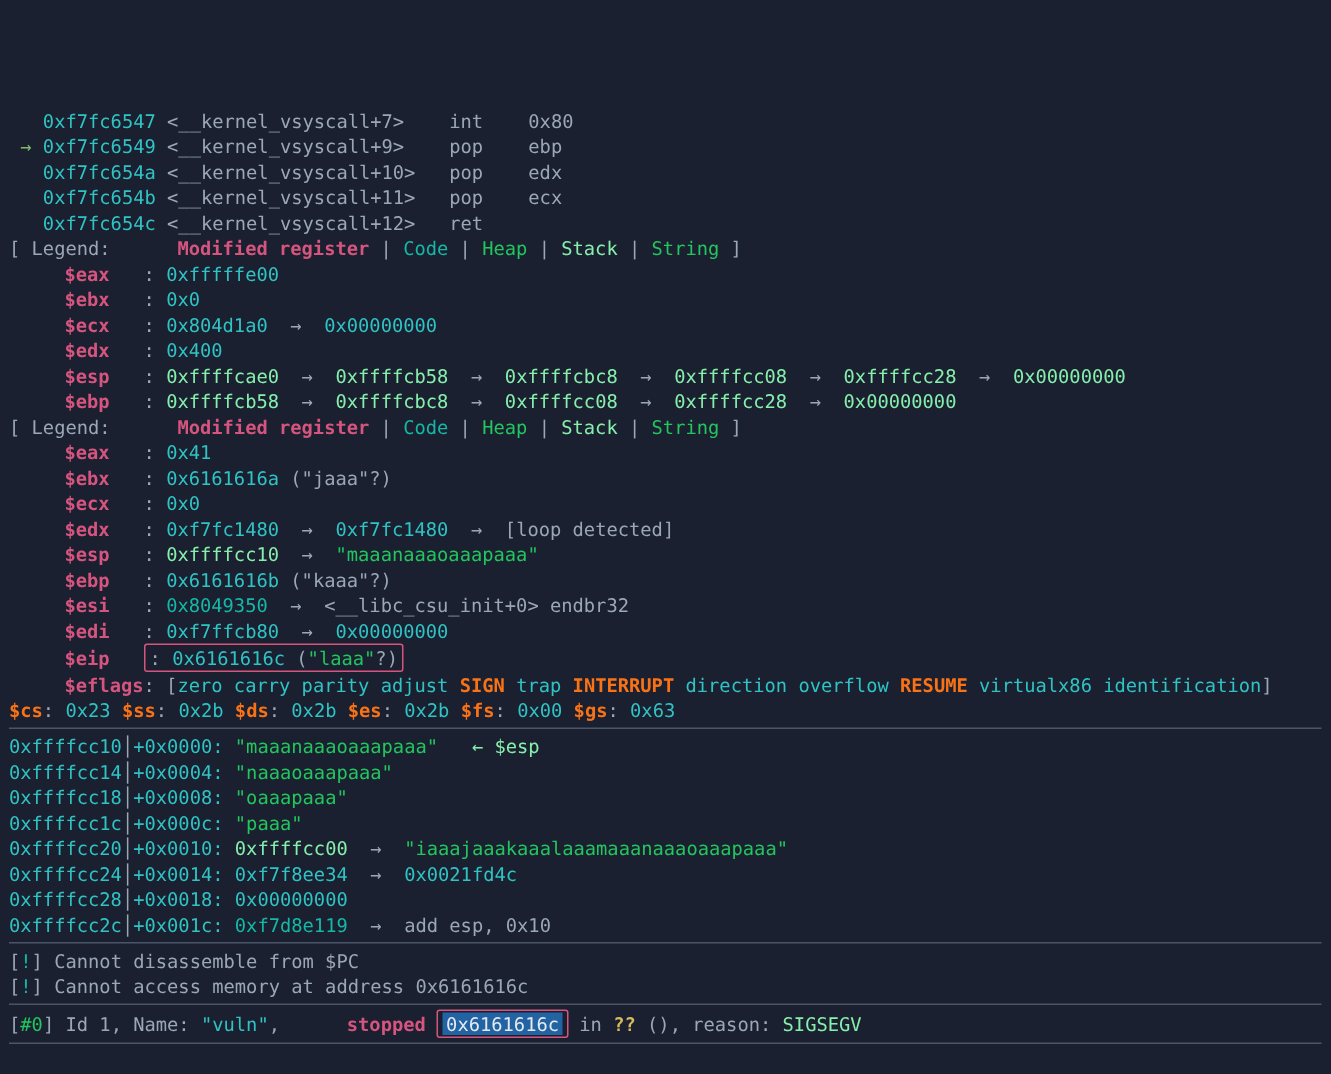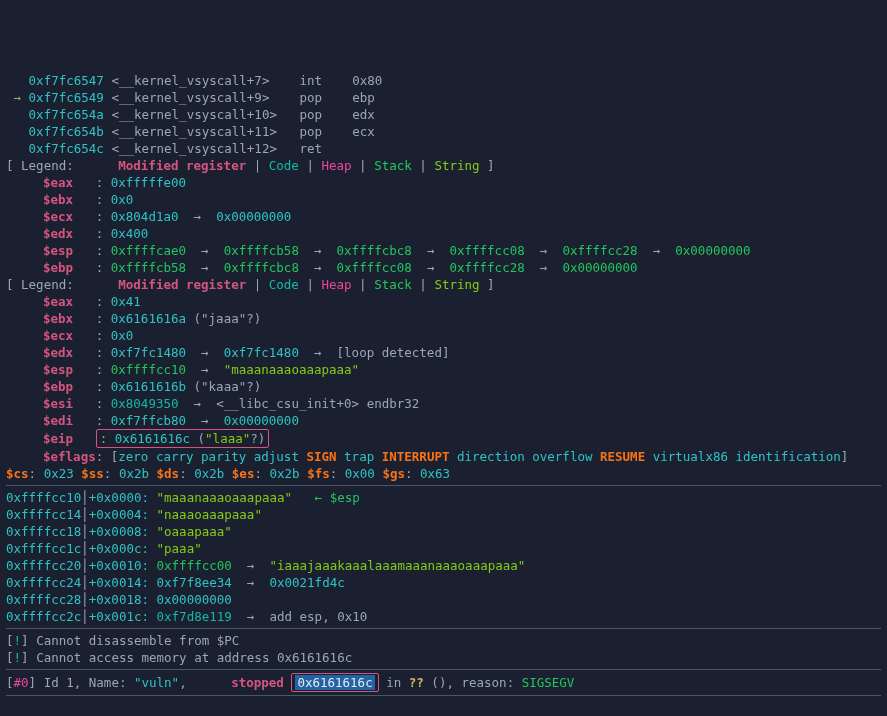--- a/index.html
+++ b/index.html
@@ -15,26 +15,26 @@
     box-sizing: border-box;
   }
   .hr {
     border-bottom: 1px solid #4a5568;
     margin: 3px 0;
     width: 100%;
     height: 0;
   }
   .red    { color: #14b8a6; }
   .redb   { color: #d6557f; font-weight: bold; padding-left: 37px; }
-  .green  { color: #ec4899; }
+  .green  { color: #22c55e; }
   .cyan   { color: #2fc3c4; }
   .cyanb  { color: #f97316; font-weight: bold; }
-  .yellow { color: #84cc16; }
+  .yellow { color: #22c55e; }
   .yellowb{ color: #d4bb5b; font-weight: bold; }
-  .purple { color: #22c55e; }
+  .purple { color: #86efac; }
   .grey   { color: #9aa7b5; }
   .arrow  { color: #7dbb6a; }
   .bluebox {
     background: #2263a3;
     color: #e6eaef;
     padding: 0 2px;
   }
   .outlined {
     border: 1.5px solid #d6557f;
     padding: 0 3px;

